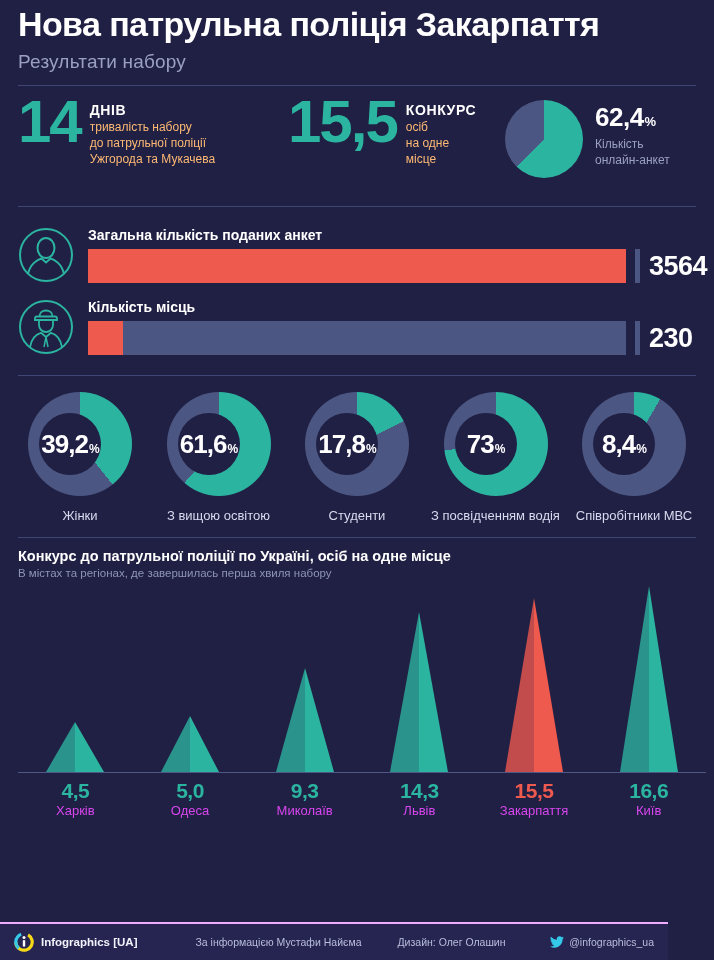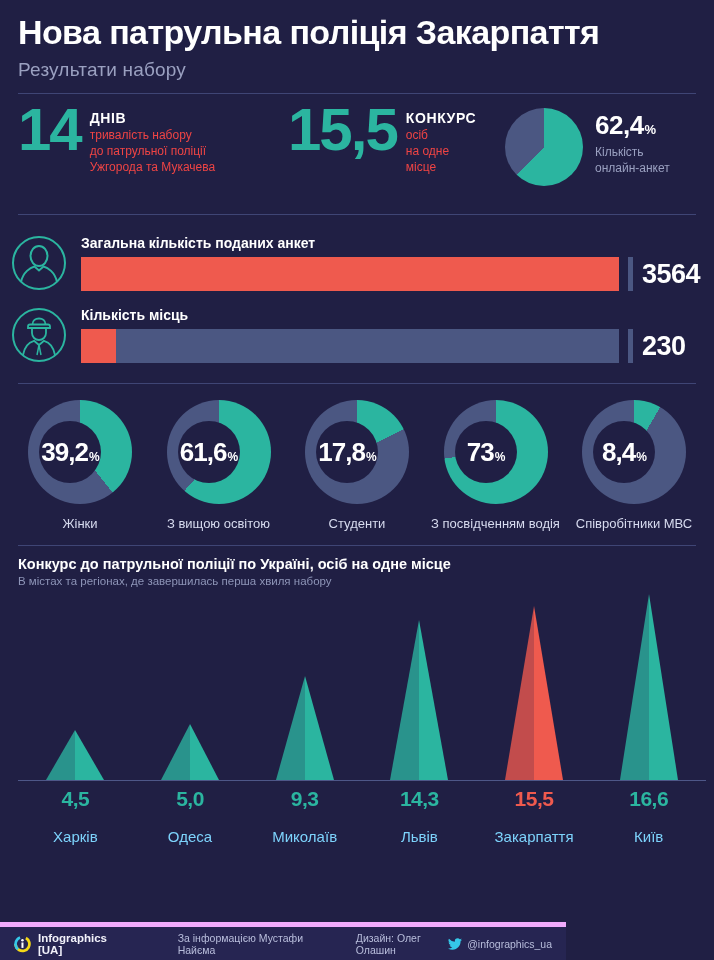--- a/index.html
+++ b/index.html
@@ -7,56 +7,56 @@
   body {
     width:714px; height:960px;
     font-family:"Liberation Sans", sans-serif;
     color:#ffffff;
     position:relative;
     overflow:hidden;
   }
   .page { width:714px; height:960px; position:relative; background:#201f44; }
 
   
-  .header { padding:14px 18px 0 18px; }
+  .header { padding:6px 18px 0 18px; }
   .title {
     font-size:34px; font-weight:bold; letter-spacing:-0.6px;
     line-height:1.06; color:#ffffff; white-space:nowrap;
   }
   .subtitle { font-size:19px; color:#9aa0c0; margin-top:9px; letter-spacing:0.2px; }
 
   .divider { height:1px; background:#4a5385; margin:12px 18px 0 18px; opacity:.75; }
 
   
   .stats { display:flex; align-items:flex-start; padding:12px 18px 0 18px; height:108px; }
   .stat { display:flex; align-items:flex-start; }
   .stat-num {
     font-size:60px; font-weight:bold; color:#2bb5a0;
     line-height:0.92; letter-spacing:-2px; margin-top:-4px;
   }
   .stat-txt { margin-left:9px; margin-top:4px; }
   .stat-head { font-size:14px; font-weight:bold; letter-spacing:.6px; color:#ffffff; }
-  .stat-sub { font-size:12px; color:#ef4444; line-height:1.33; margin-top:2px; }
+  .stat-sub { font-size:12px; color:#fdba74; line-height:1.33; margin-top:2px; }
 
   .stat-1 { width:270px; }
   .stat-2 { width:215px; }
 
   .pie-block { display:flex; align-items:flex-start; margin-left:2px; }
   .pie {
     width:78px; height:78px; border-radius:50%;
     background:conic-gradient(#2bb5a0 0deg 225deg, #4b5782 225deg 360deg);
     flex:none; margin-top:2px;
   }
   .pie-txt { margin-left:12px; margin-top:4px; }
   .pie-val { font-size:26px; font-weight:bold; letter-spacing:-0.5px; }
   .pie-val .pct { font-size:13px; font-weight:bold; margin-left:1px; }
   .pie-sub { font-size:12px; color:#9aa0c0; line-height:1.35; margin-top:3px; }
 
   
-  .bars { padding:12px 18px 0 11px; }
+  .bars { padding:12px 18px 0 18px; }
   .bar-row { display:flex; align-items:center; height:72px; }
   .bar-icon { width:56px; height:56px; flex:none; margin-right:14px; }
   .bar-body { flex:1; }
   .bar-label { font-size:14px; font-weight:bold; margin-bottom:6px; }
   .bar-line { display:flex; align-items:center; }
   .bar-track {
     height:34px; display:flex; overflow:hidden;
   }
   .bar-seg-red { background:#ef5a4e; height:100%; }
   .bar-seg-blue { background:#4b5782; height:100%; }
@@ -86,26 +86,26 @@
   .chart-sub { font-size:11.5px; color:#8e95b8; margin-top:3px; }
   .chart-area { position:relative; height:188px; margin-top:6px; }
   .chart-axis { position:absolute; left:0; right:0; bottom:0; height:1px; background:#4e5788; }
   .tri-wrap { position:absolute; bottom:1px; left:0; right:0; height:186px; display:flex; }
   .tri-col { flex:1; position:relative; }
   .tri-col svg { position:absolute; bottom:0; left:50%; transform:translateX(-50%); }
   .chart-labels { display:flex; margin-top:6px; }
   .lab-col { flex:1; text-align:center; }
   .lab-val { font-size:21px; font-weight:bold; color:#2bb5a0; letter-spacing:-0.5px; }
   .lab-val.red { color:#ef5a4e; }
-  .lab-name { font-size:15px; color:#7dd3fc; margin-top:17px; }
+  .lab-name { font-size:13px; color:#d946ef; margin-top:0; }
 
   
   .footer {
-    position:absolute; left:0; bottom:0; width:566px; height:38px;
-    background:#262552; border-top:5px solid #f0abfc;
+    position:absolute; left:0; bottom:0; width:668px; height:38px;
+    background:#262552; border-top:2px solid #f0abfc;
     display:flex; align-items:center; padding:0 14px;
   }
   .f-logo { display:flex; align-items:center; margin-right:6px; }
   .f-logo-name { font-size:11.5px; font-weight:bold; margin-left:7px; color:#f2f2fa; }
   .f-item { font-size:10.5px; color:#b9bedc; }
   .f-credit1 { margin-left:52px; }
   .f-credit2 { margin-left:36px; }
   .f-twitter { margin-left:auto; display:flex; align-items:center; }
   .f-handle { font-size:10.5px; color:#b9bedc; margin-left:5px; }
 </style>

